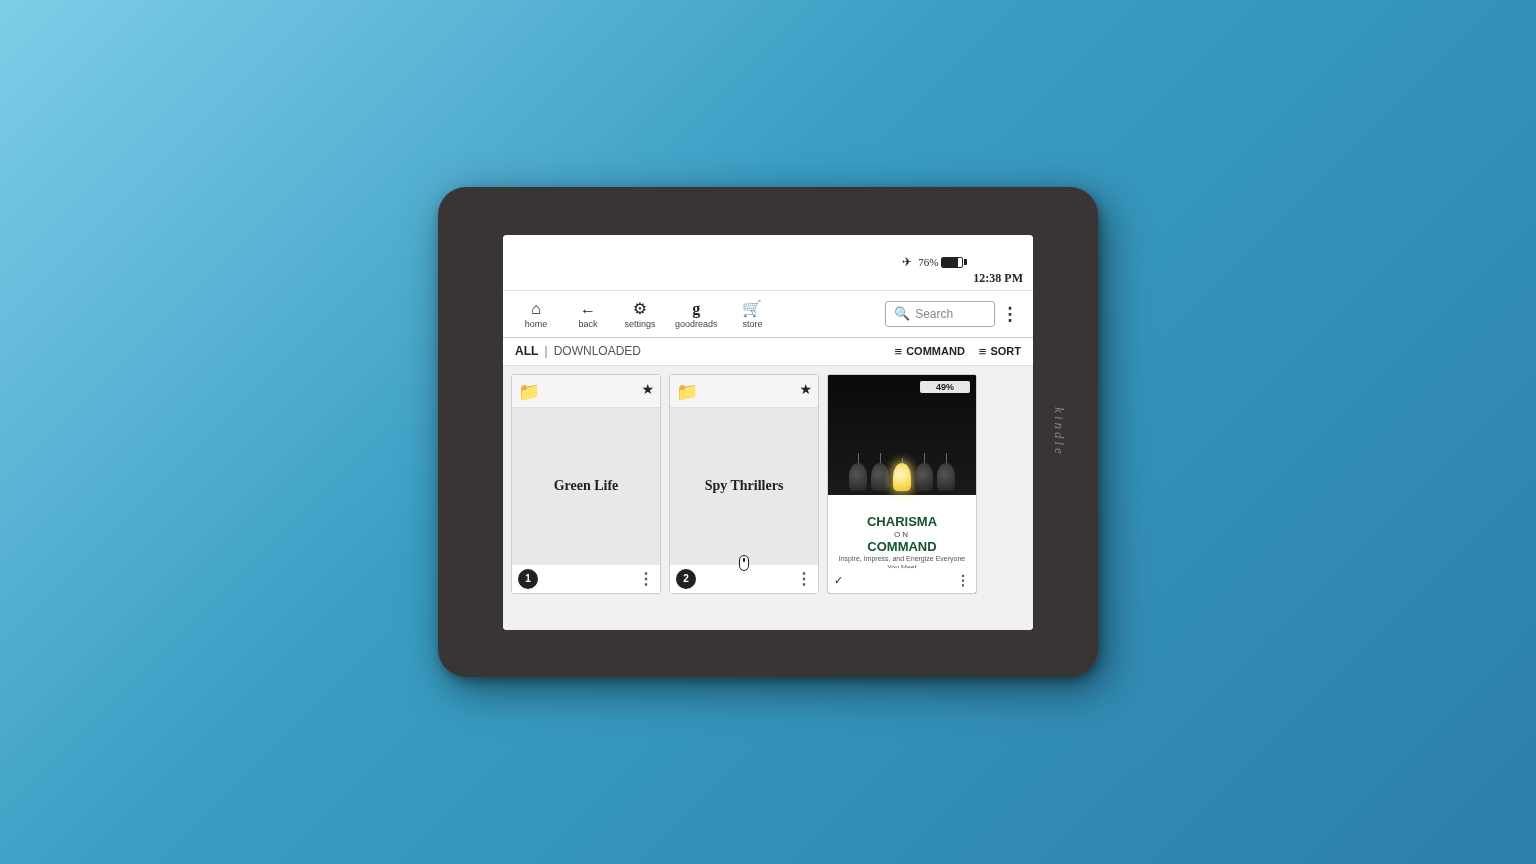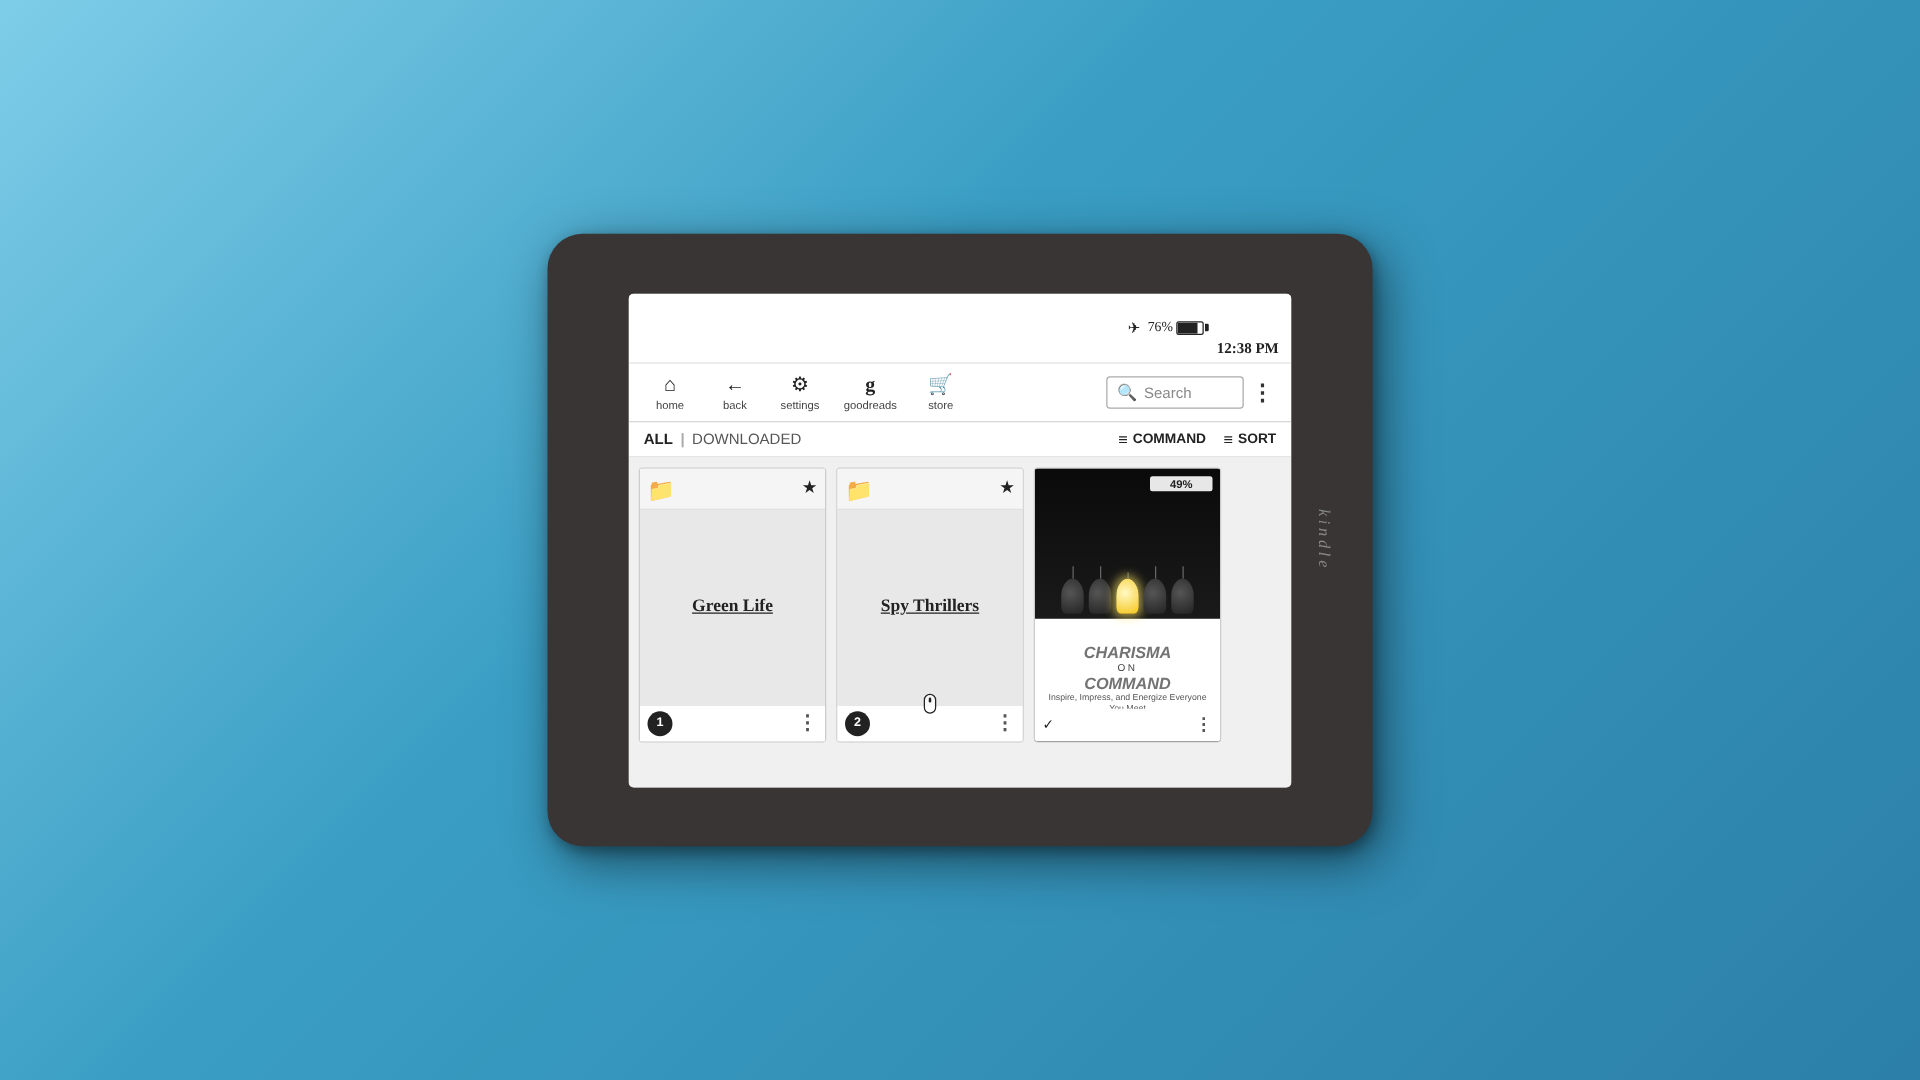--- a/index.html
+++ b/index.html
@@ -286,21 +286,20 @@
       background: #e8e8e8;
     }
 
     .card-title {
       font-size: 14px;
       font-weight: bold;
       color: #222;
       text-align: center;
       font-family: Georgia, serif;
       padding: 0 8px;
-      text-decoration: underline;
     }
 
     .card-footer {
       display: flex;
       align-items: center;
       justify-content: space-between;
       padding: 4px 6px;
       background: #fff;
     }
 
@@ -399,25 +398,24 @@
       display: flex;
       flex-direction: column;
       align-items: center;
       justify-content: center;
       padding: 4px 8px;
     }
 
     .cover-title-main {
       font-size: 13px;
       font-weight: 900;
-      color: #737373;
+      color: #14532d;
       text-align: center;
       font-family: Arial Black, Arial, sans-serif;
       line-height: 1.1;
-      font-style: italic;
     }
 
     .cover-title-on {
       font-size: 8px;
       color: #444;
       text-align: center;
       font-family: Arial, sans-serif;
       letter-spacing: 2px;
       text-transform: uppercase;
       margin: 1px 0;

